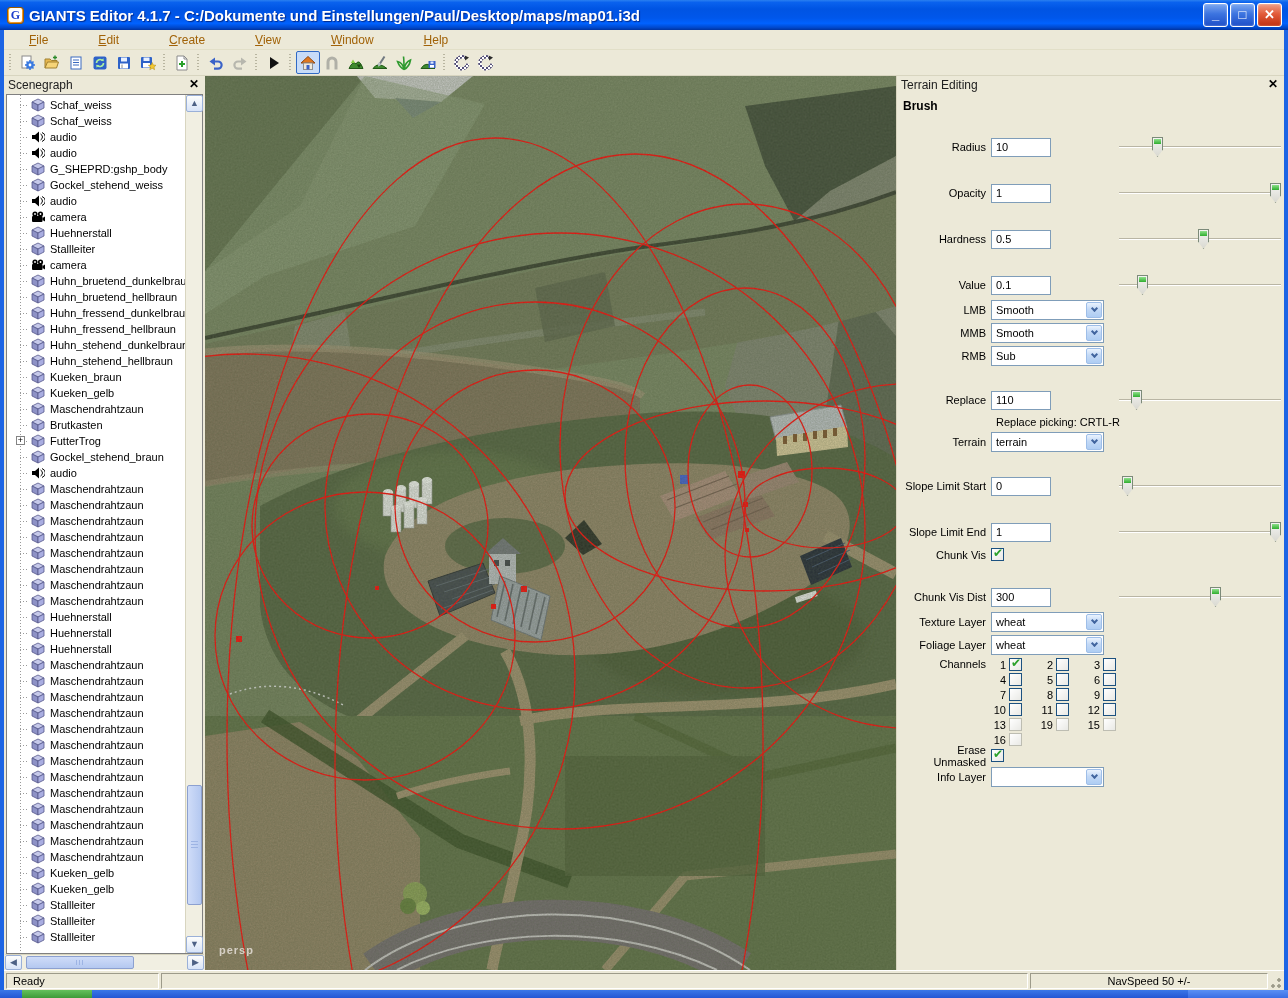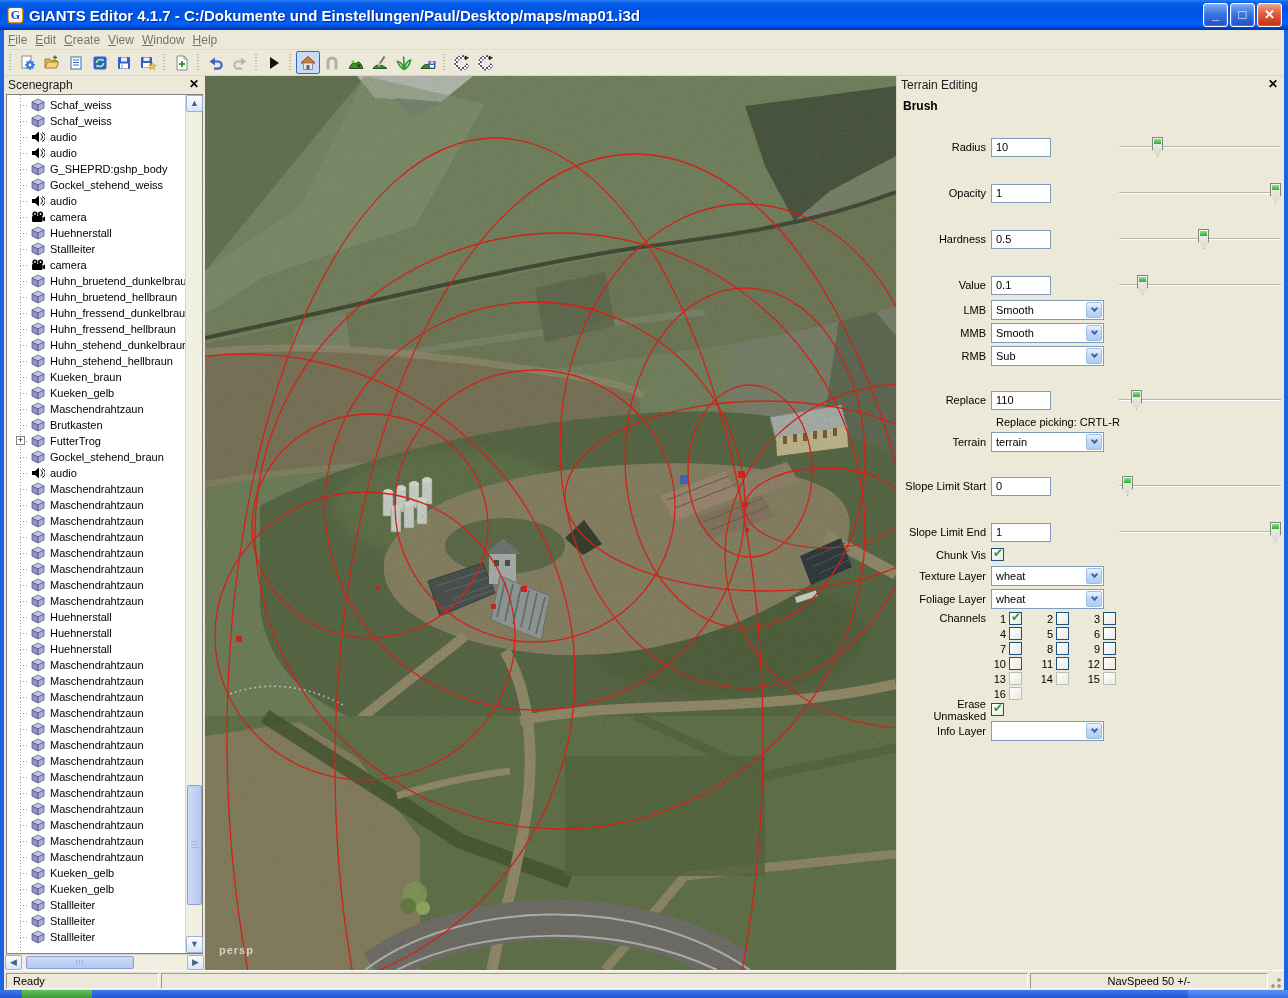--- a/index.html
+++ b/index.html
@@ -17,21 +17,21 @@
   .app-icon i{font-style:normal;background:#fff;padding:0 2px;border-radius:2px;font-family:"Liberation Serif",serif;}
   .titletext{color:#fff;font-weight:bold;font-size:15px;text-shadow:1px 1px 1px #00298a;flex:1;
     white-space:nowrap;overflow:hidden;}
   .winbtns{display:flex;gap:2px;margin-right:2px;}
   .wbtn{width:25px;height:24px;border-radius:3px;border:1px solid #fff;color:#fff;
     font-size:13px;font-weight:bold;text-align:center;line-height:22px;
     background:linear-gradient(180deg,#7da8f0 0%,#3c74e0 45%,#1e4fc8 100%);box-shadow:inset 0 0 2px #ffffff88;}
   .wbtn.close{background:linear-gradient(180deg,#f0a088 0%,#e25b3a 45%,#c03010 100%);}
   
   .menubar{height:20px;display:flex;align-items:center;background:#ECE9D8;border-bottom:1px solid #e2dfc8;font-size:12px;}
-  .menuitem{padding:2px 4px;color:#737373;}
+  .menuitem{padding:2px 25px;color:#a16207;}
   
   .toolbar{height:26px;display:flex;align-items:center;background:#ECE9D8;border-bottom:1px solid #d8d5c0;padding-left:2px;}
   .tgroup{display:flex;align-items:center;height:26px;}
   .grip{width:5px;height:18px;margin:0 3px 0 2px;
     background:repeating-linear-gradient(180deg,#b8b5a0 0 1px,transparent 1px 3px);
     background-size:2px 100%;background-repeat:repeat-y;background-position:1px 0;}
   .tbtn{width:24px;height:23px;display:flex;align-items:center;justify-content:center;border:1px solid transparent;border-radius:2px;}
   .tbtn svg{width:16px;height:16px;}
   .tbtn.active{background:#c8dcf8;border-color:#316ac5;}
   .tbtn.disabled{opacity:.9;}
@@ -1144,20 +1144,30 @@
               <div class="track"></div>
               <div class="thumb" style="left:151px">
                 <i></i>
               </div>
             </div>
           </div>
           <div class="row r-check">
             <span class="rlabel">Chunk Vis</span>
             <span class="cb checked"></span>
           </div>
+          <div class="row r-input">
+            <span class="rlabel">Chunk Vis Dist</span>
+            <input class="inp" value="300" style="">
+            <div class="slider">
+              <div class="track"></div>
+              <div class="thumb" style="left:91px">
+                <i></i>
+              </div>
+            </div>
+          </div>
           <div class="row r-drop">
             <span class="rlabel">Texture Layer</span>
             <div class="dd">
               <span>wheat</span>
               <span class="btn">
                 <span class="chev"></span>
               </span>
             </div>
           </div>
           <div class="row r-drop">
@@ -1218,21 +1228,21 @@
               </div>
               <div class="chcell">
                 <span class="chnum">12</span>
                 <span class="cb"></span>
               </div>
               <div class="chcell">
                 <span class="chnum">13</span>
                 <span class="cb plain"></span>
               </div>
               <div class="chcell">
-                <span class="chnum">14</span>
+                <span class="chnum">19</span>
                 <span class="cb plain"></span>
               </div>
               <div class="chcell">
                 <span class="chnum">15</span>
                 <span class="cb plain"></span>
               </div>
               <div class="chcell">
                 <span class="chnum">16</span>
                 <span class="cb plain"></span>
               </div>

